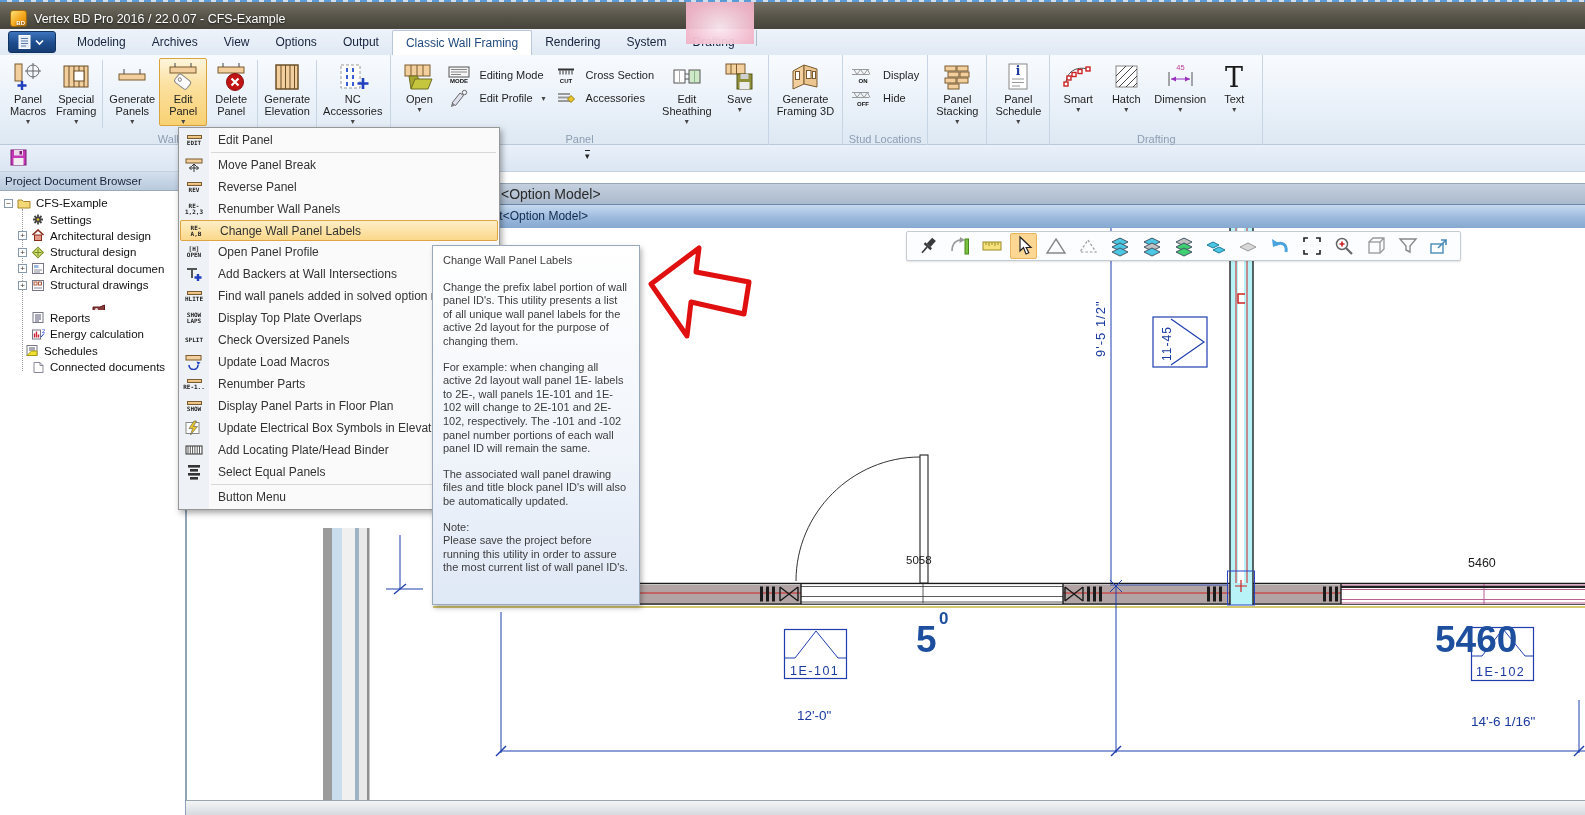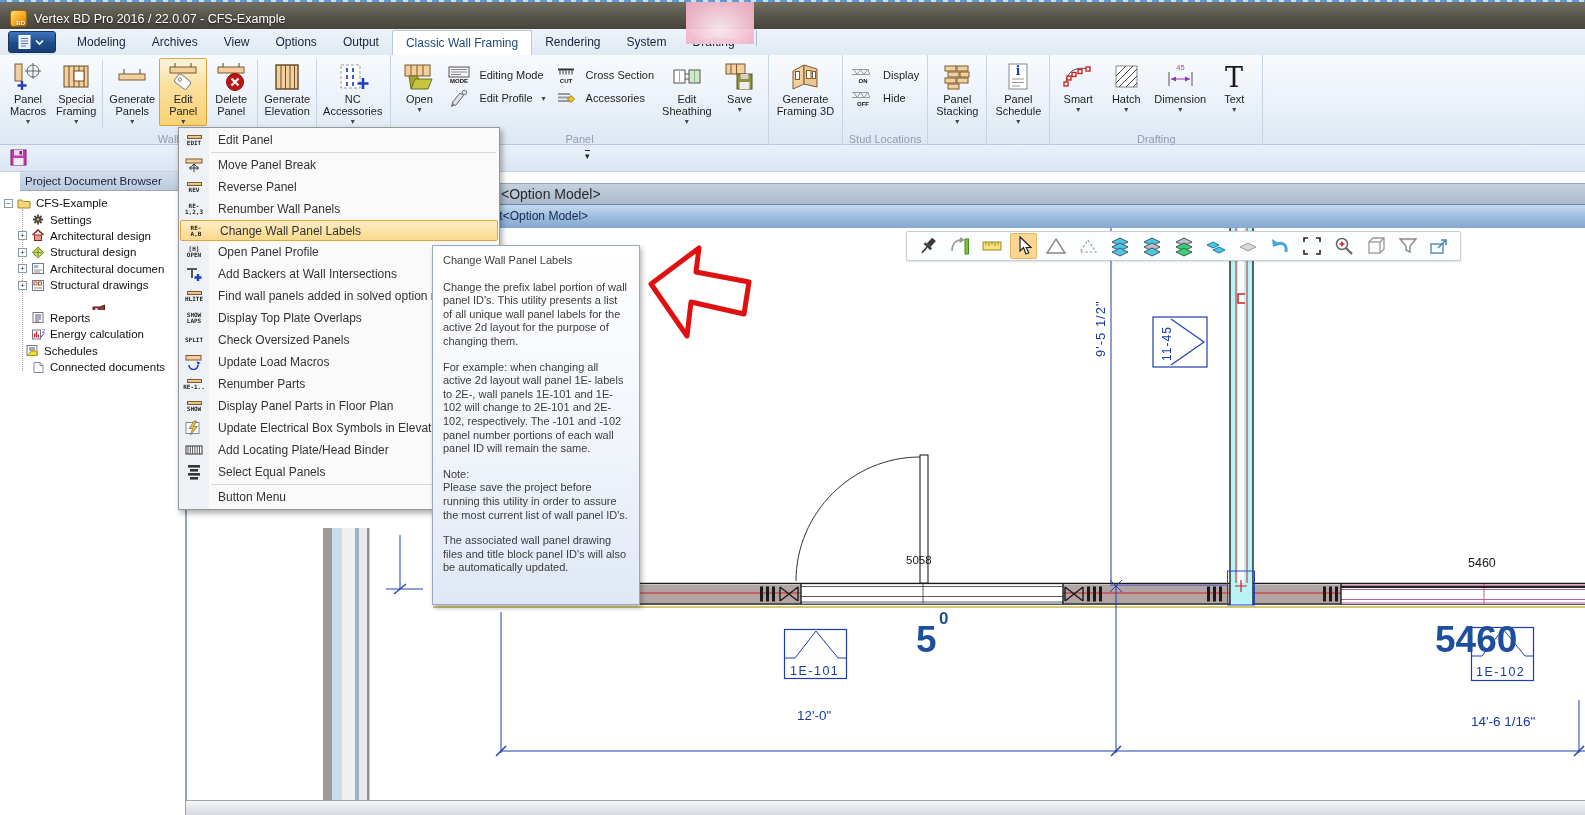--- a/index.html
+++ b/index.html
@@ -64,21 +64,21 @@
     background:linear-gradient(#e9f0f9,#dbe6f3); border-bottom:1px solid #c2d0e0; }
   #qsave { position:absolute; left:10px; top:4px; }
   #qchev { position:absolute; left:585px; top:5px; font-size:9px; color:#222; line-height:8px;
     border-top:1.5px solid #222; padding-top:1px; }
 
   
   #browser { position:absolute; left:0; top:172px; width:186px; bottom:0; background:#fff;
     border-right:1px solid #8fa3b8; z-index:10; }
   #browser-header { height:19px; background:linear-gradient(#d3dfec,#b9cadd);
     border-bottom:1px solid #9aa9ba; font-size:11.5px; color:#16213c;
-    display:flex; align-items:center; padding-left:5px;margin-left:20px; }
+    display:flex; align-items:center; padding-left:5px; }
   #tree { position:relative; padding-top:4px; overflow:hidden; }
   #dotline { position:absolute; left:22px; top:18px; height:162px; border-left:1px dotted #9a9a9a; }
   .trow { display:flex; align-items:center; height:16.4px; font-size:11.5px; color:#101010;
     white-space:nowrap; overflow:hidden; position:relative; }
   .exp { width:9px; height:9px; border:1px solid #8899aa; background:#fff; font-size:8px;
     line-height:7px; text-align:center; color:#333; margin-right:4px; flex:0 0 9px; }
   .exp.none { border:none; background:transparent; }
   .ticon { width:15px; height:13px; margin-right:4px; display:flex; align-items:center; flex:0 0 15px; }
 
   
@@ -1030,23 +1030,23 @@
         <div class="mic"></div>
         <div class="ml">Button Menu</div>
       </div>
     </div>
 
 <div id="tooltip">
   <div id="tip-title">Change Wall Panel Labels</div>
   <div id="tip-body">
         <div class="tpara">Change the prefix label portion of wall panel ID's.  This utility presents a list of all unique wall panel labels for the active 2d layout for the purpose of changing them.</div>
         <div class="tpara">For example: when changing all active 2d layout wall panel 1E- labels to 2E-, wall panels 1E-101 and 1E-102 will change to 2E-101 and 2E-102, respectively. The -101 and -102 panel number portions of each wall panel ID will remain the same.</div>
+        <div class="tpara">The associated wall panel drawing files and title block panel ID's will also be automatically updated.</div>
         <div class="tpara">Note:
 Please save the project before running this utility in order to assure the most current list of wall panel ID's.</div>
-        <div class="tpara">The associated wall panel drawing files and title block panel ID's will also be automatically updated.</div>
       </div>
 </div>
 
 <svg id="redarrow" width="115" height="125" viewBox="0 0 115 125">
   <polygon points="8,46 56,10 53,34 106,44 101,76 48,64 44,98" fill="#ffffff" stroke="#e01010" stroke-width="5" stroke-linejoin="round"></polygon>
 </svg>
 
 </div>
 
 </body></html>

